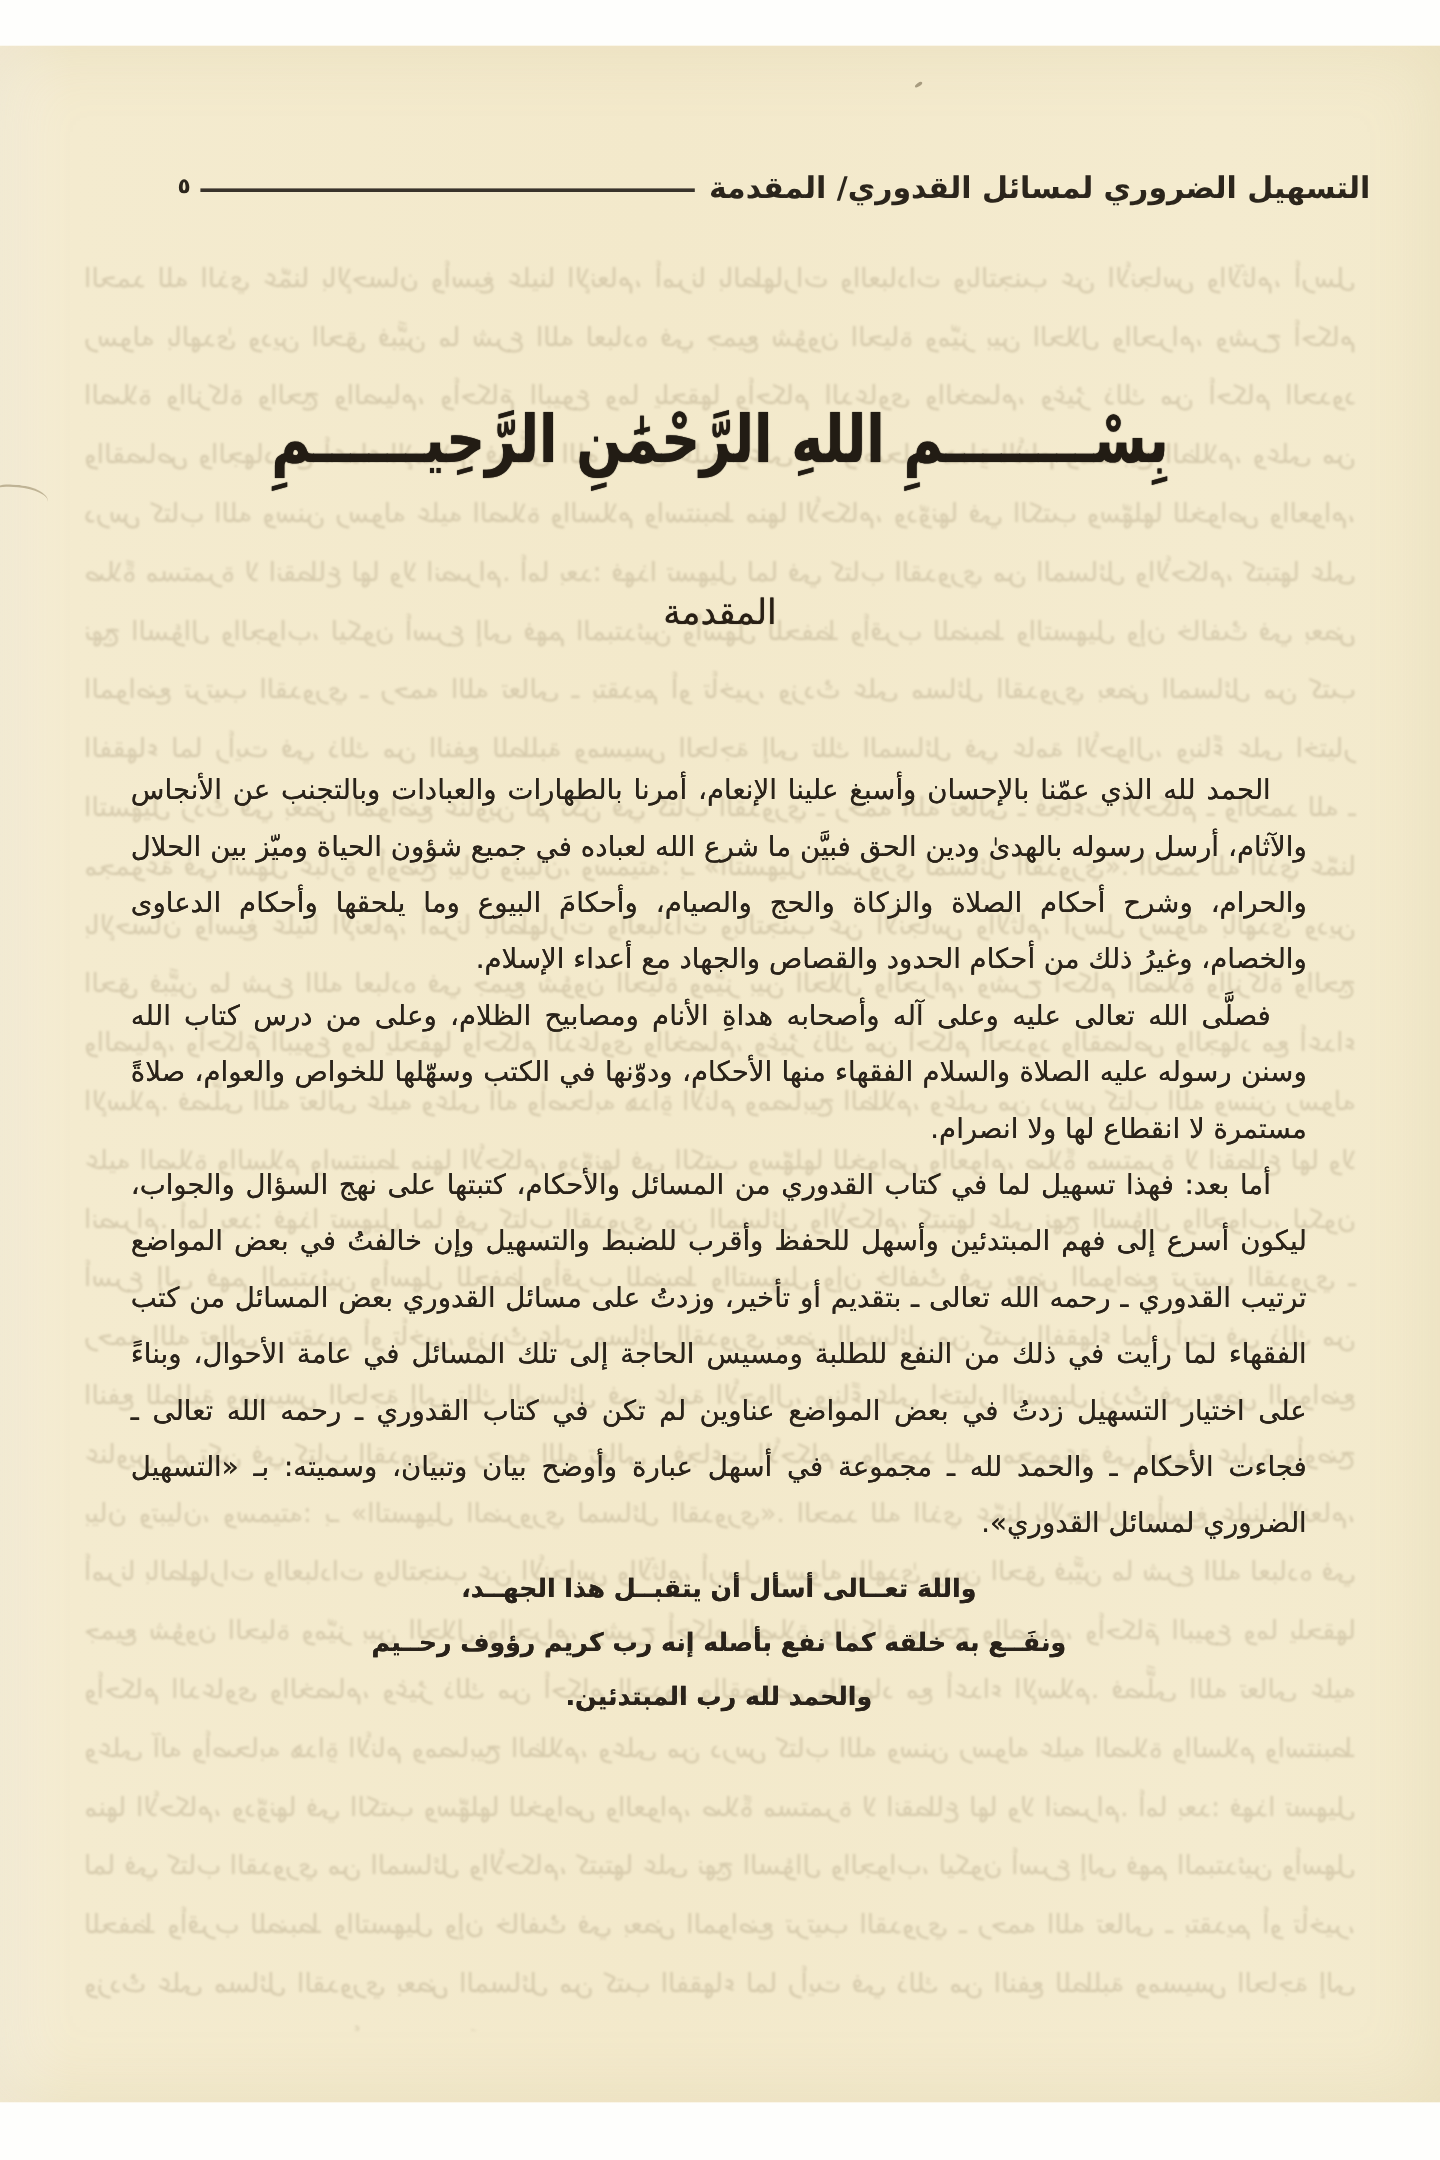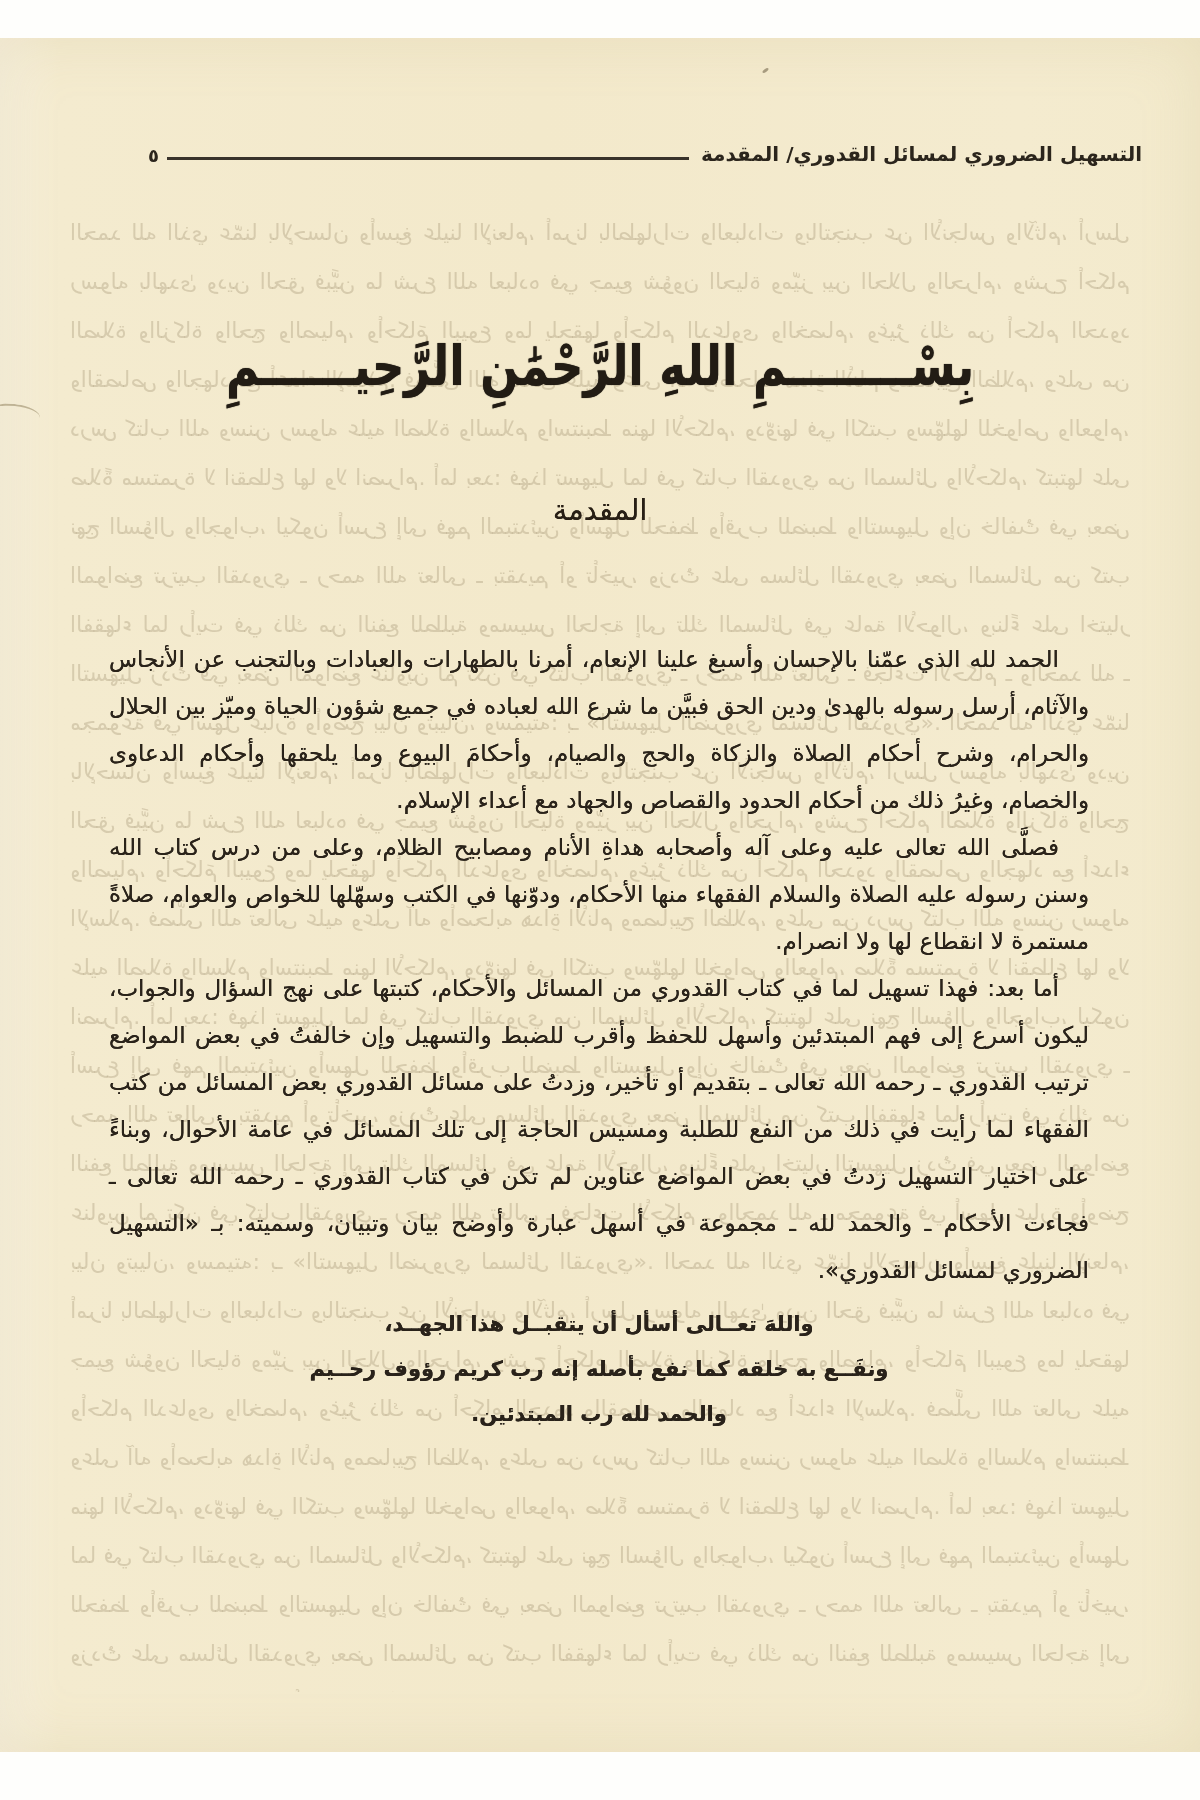--- a/index.html
+++ b/index.html
@@ -34,21 +34,21 @@
     pointer-events:none;
     z-index:1;
   }
   .content { position:absolute; inset:0; z-index:2; color:#29221a; }
 
   .running-header {
     position:absolute; top:104px; right:58px; left:148px;
     display:flex; direction:rtl; align-items:flex-start;
     color:#2b251c;
   }
-  .running-title { font-weight:bold; font-size:20px; white-space:nowrap; letter-spacing:0; }
+  .running-title { font-weight:bold; font-size:25px; white-space:nowrap; letter-spacing:0; }
   .header-rule { flex:1; border-bottom:3px solid #39332b; margin:15px 12px 0 8px; height:0; }
   .page-number { font-weight:bold; font-size:18px; margin-top:3px; }
 
   .basmala {
     position:absolute; top:302px; left:0; width:100%;
     text-align:center; direction:rtl;
     font-size:45px; font-weight:bold; color:#221c14;
     transform:scaleY(1.22);
     text-shadow:0 0 0.8px #221c14;
   }

